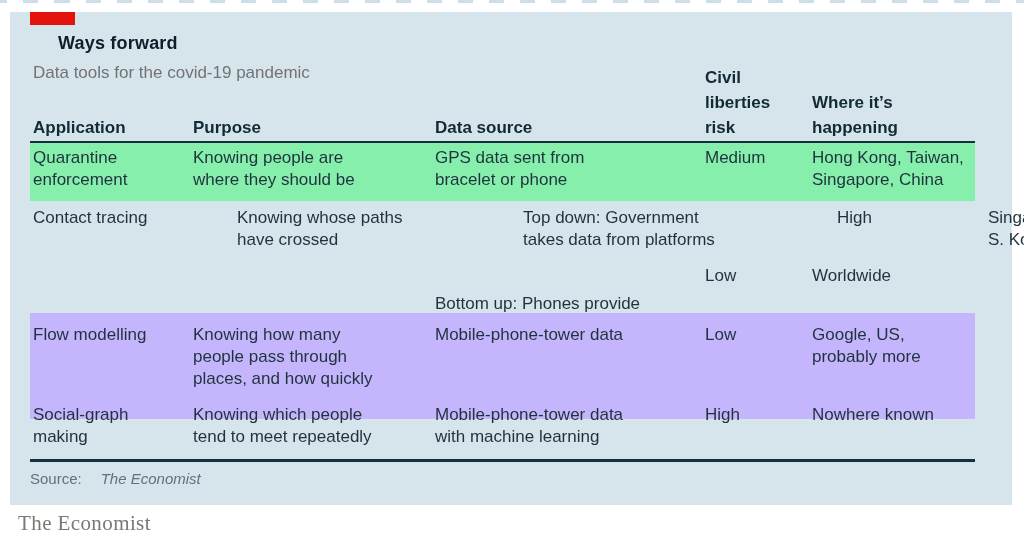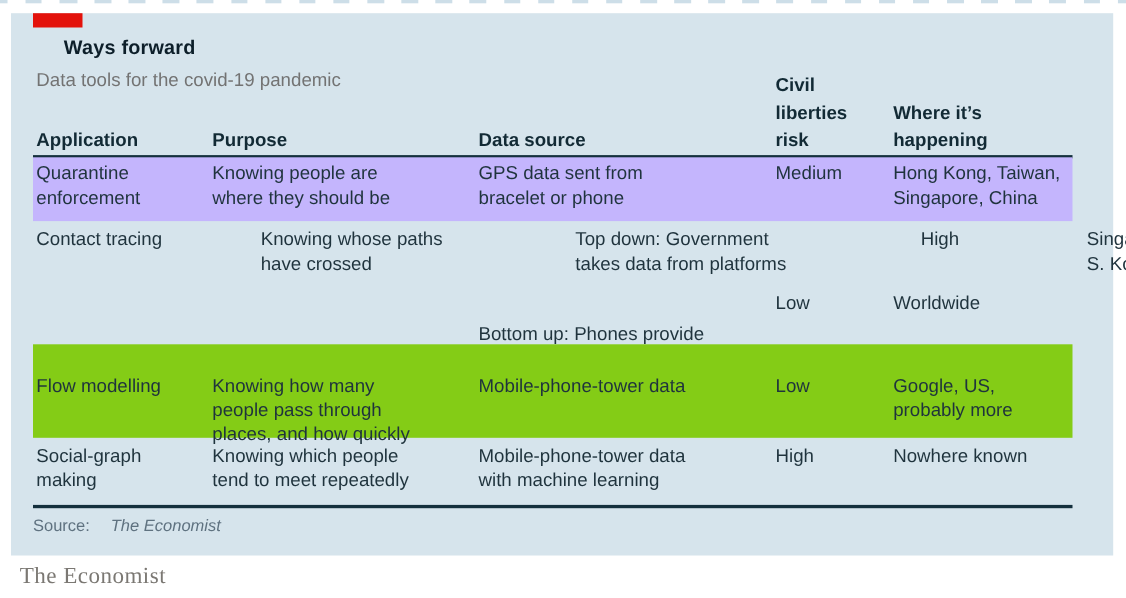--- a/index.html
+++ b/index.html
@@ -43,25 +43,25 @@
   }
   .rule {
     position:absolute; left:30px; width:945px; height:2.5px; background:#14303d;
   }
   .rule-top { top:141px; }
   .rule-bottom { top:459px; }
   .trow {
     position:absolute; left:30px; width:945px;
     font-size:17px; line-height:22px; color:#1f333d;
   }
-  .row-1 { top:143px; height:58px; background:#c4b5fd; padding-top:4px; }
+  .row-1 { top:143px; height:58px; background:#86efac; padding-top:4px; }
   .row-2 { top:207px;gap:44px; }
   .row-2b { top:265px; }
   .row-2b .cell-source { grid-column:3;margin-top:28px; }
-  .row-3 { top:313px; height:85px; background:#84cc16; padding-top:27px; }
+  .row-3 { top:313px; height:106px; background:#c4b5fd; padding-top:11px; }
   .row-4 { top:404px; }
   .source-line {
     position:absolute; left:30px; top:470px;
     font-size:15px; color:#5f7280;
   }
   .source-line .label { margin-right:19px; }
   .source-line .value { font-style:italic; }
   .brand {
     position:absolute; left:18px; top:511px;
     font-family:"Liberation Serif", serif;

